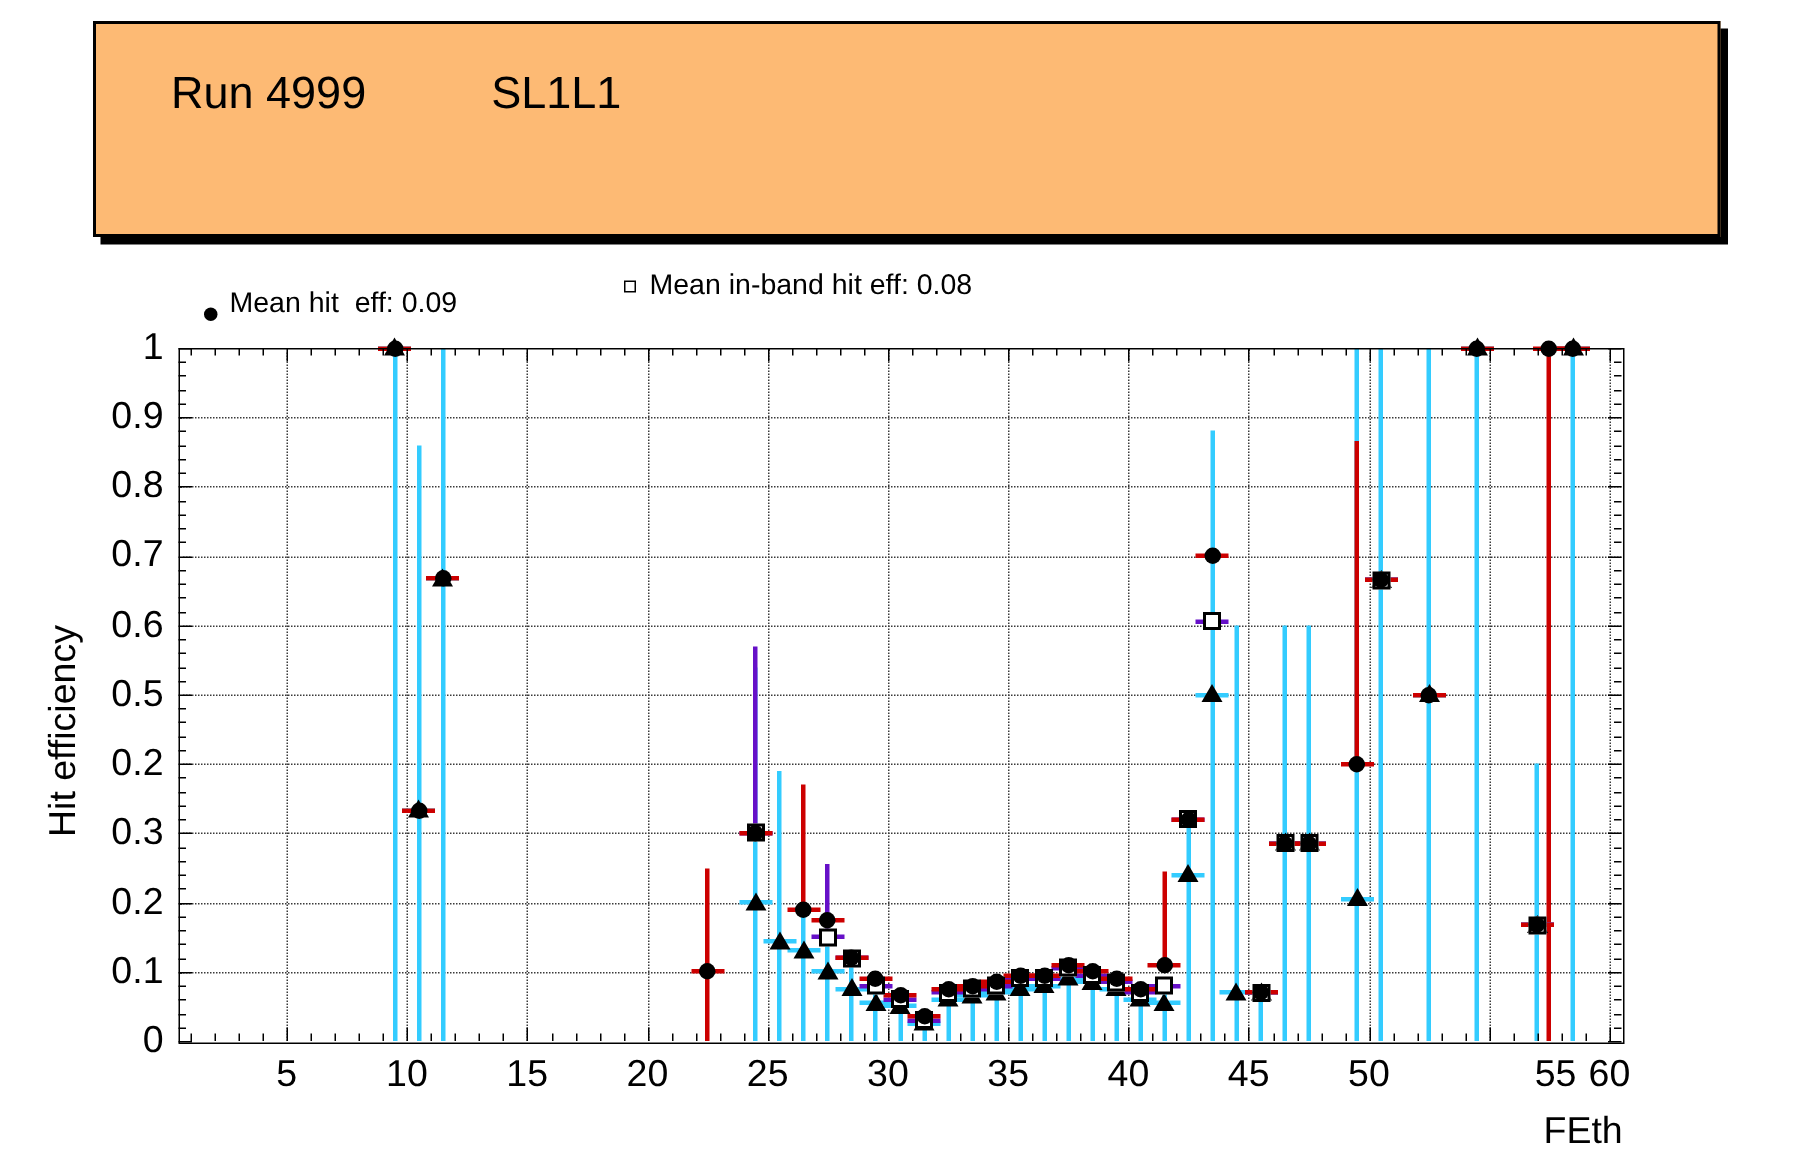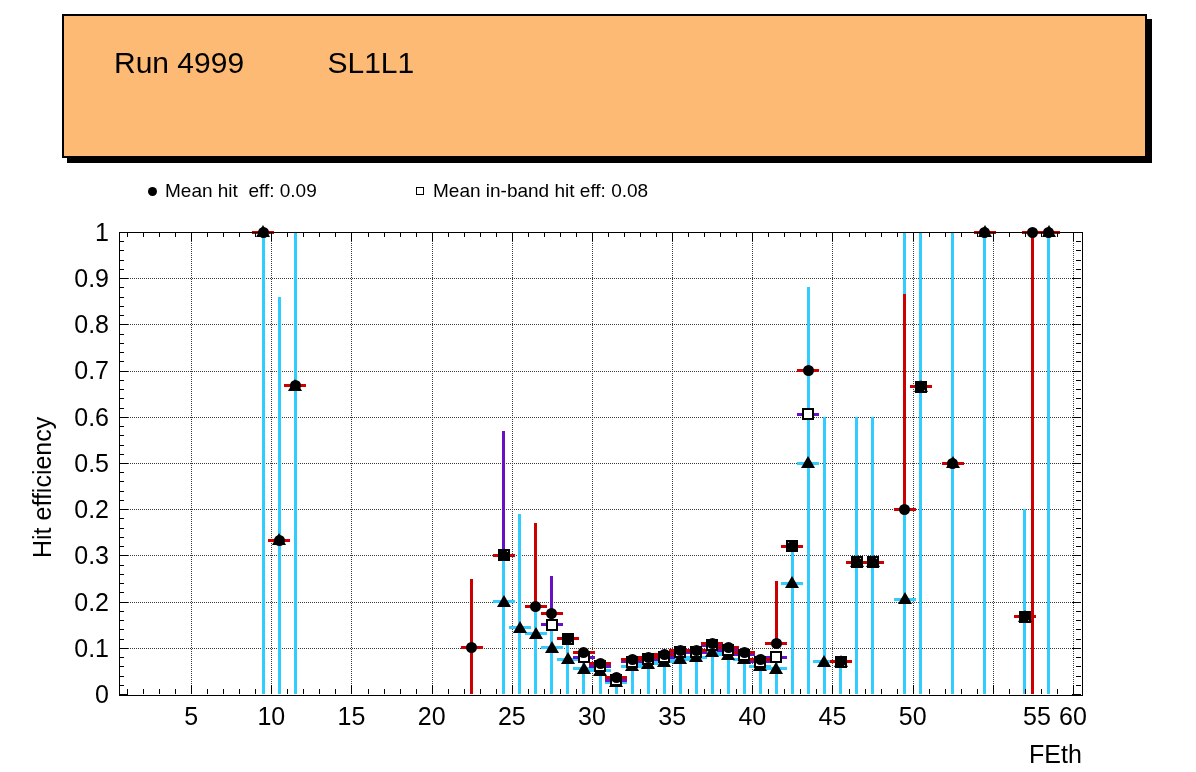--- a/index.html
+++ b/index.html
@@ -62,21 +62,21 @@
 </head>
 <body>
 
 <div id="root">
 
   <div id="title-box">
     <div id="title-line-1">Run 4999          SL1L1</div>
   </div>
 
   <div id="legend">
-      <div class="leg-entry" style="left: 20px;">
+      <div class="leg-entry" style="left: 8px; align-items: flex-end;">
         <span class="leg-mk">
           <span class="mk-circle"></span>
         </span>
         <span class="lbl">Mean hit  eff: 0.09</span>
       </div>
       <div class="leg-entry" style="left: 288px;">
         <span class="leg-mk">
           <span class="mk-square"></span>
         </span>
         <span class="lbl">Mean in-band hit eff: 0.08</span>

